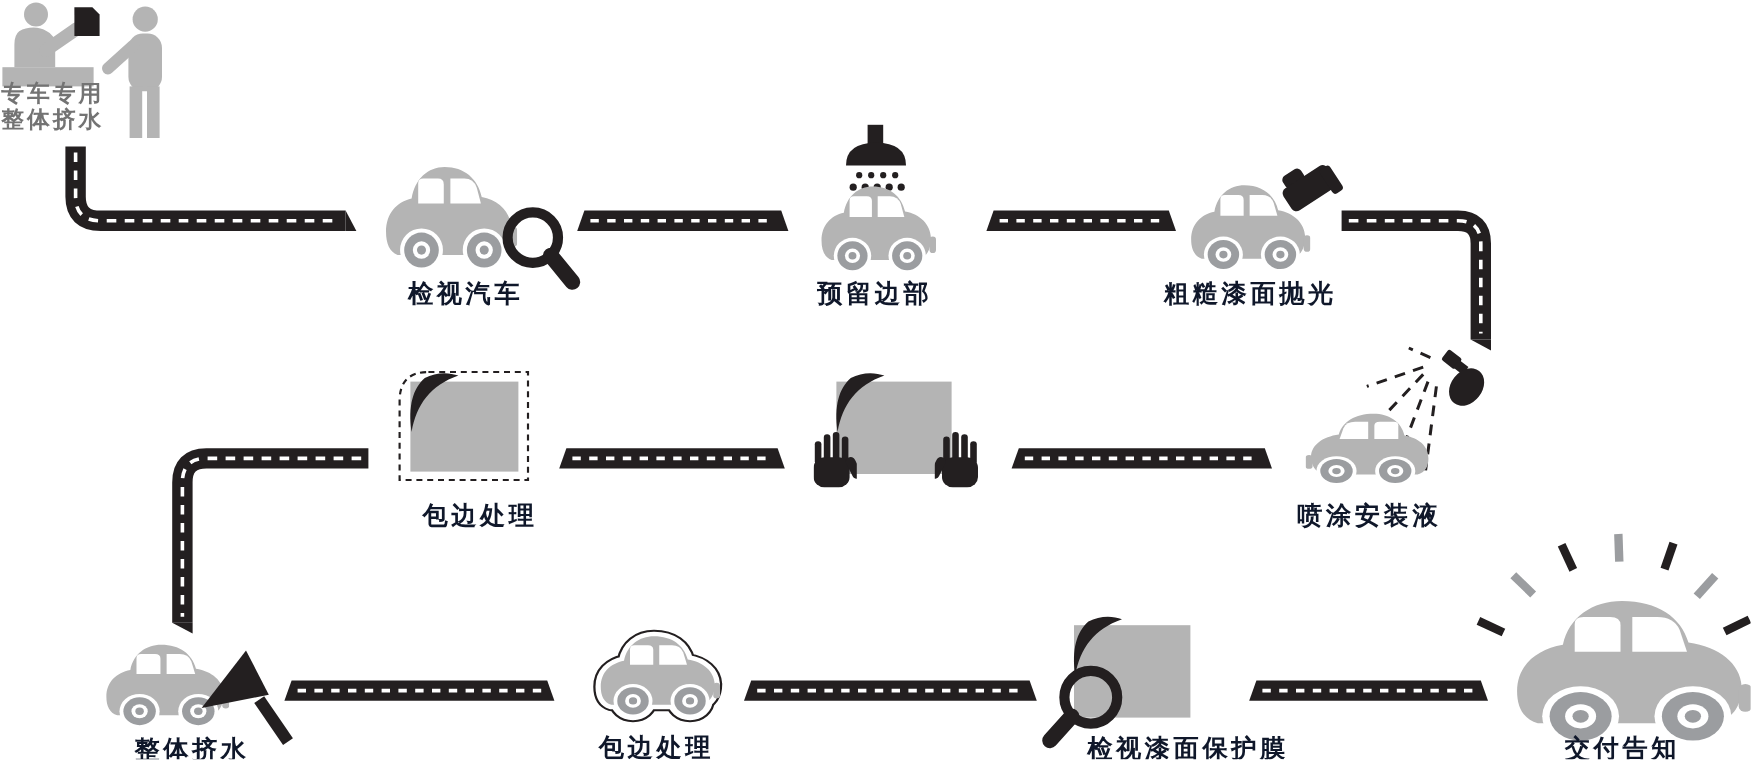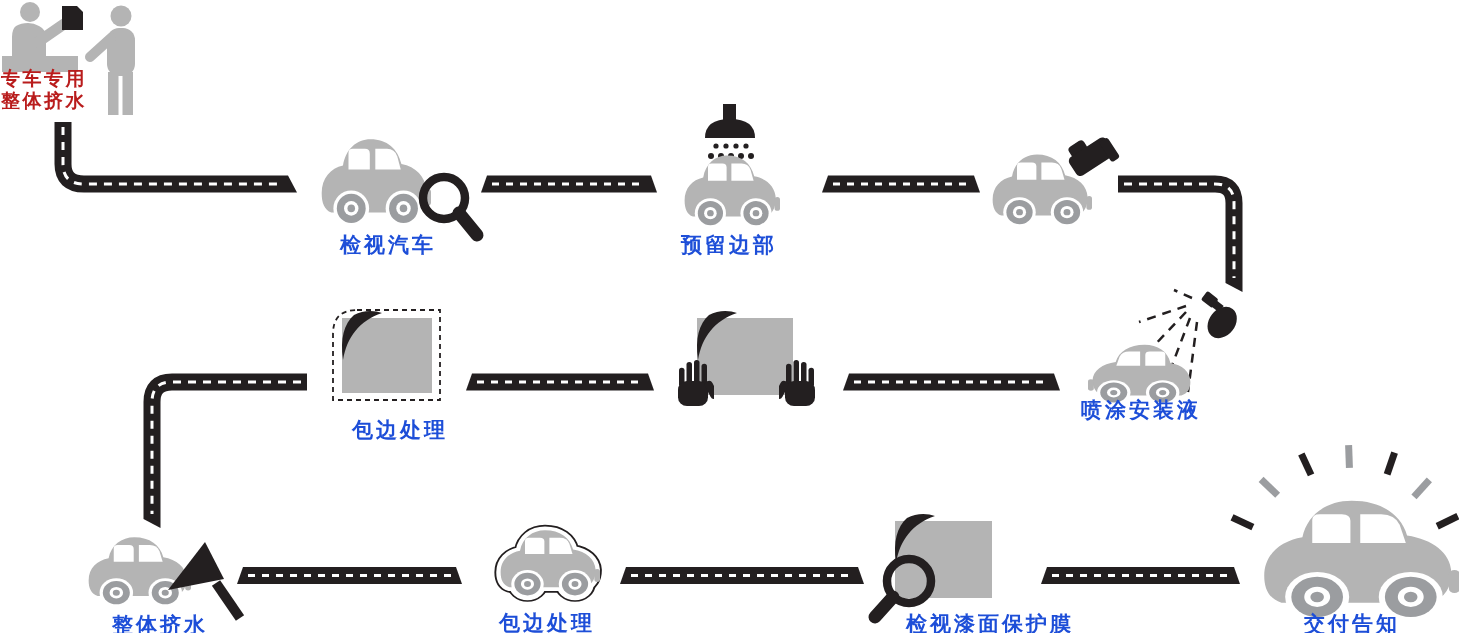--- a/index.html
+++ b/index.html
@@ -1,22 +1,22 @@
 <!DOCTYPE html>
 <html><head>
 <meta charset="utf-8">
 <style>
   html,body{margin:0;padding:0;background:#fff;}
   .canvas{position:relative;width:1459px;height:633px;background:#ffffff;overflow:hidden;
           font-family:"Liberation Sans", sans-serif;}
   .scene{position:absolute;left:0;top:0;}
   .step-label{position:absolute;transform:translateX(-50%);white-space:nowrap;
-              font-size:21px;font-weight:600;letter-spacing:3px;color:#1d4ed8;}
+              font-size:21px;font-weight:600;letter-spacing:3px;color:#0f172a;}
   .start-label{position:absolute;left:1px;top:68px;font-size:19px;font-weight:600;
-               letter-spacing:2.5px;color:#b91c1c;line-height:22px;}
+               letter-spacing:2.5px;color:#737373;line-height:22px;}
   .start-label span{display:block;}
 </style>
 </head>
 <body>
 
 <div class="canvas">
 
 <svg class="scene" width="1459" height="633" viewBox="0 0 1459 633">
   <defs>
     <symbol id="car" viewBox="0 0 160 130" preserveAspectRatio="none">
@@ -229,20 +229,21 @@
   </g>
 </svg>
 
 <div class="start-label">
   <span>专车专用</span>
   <span>整体挤水</span>
 </div>
 
 <div class="step-label" style="left:388px;top:231px">检视汽车</div>
 <div class="step-label" style="left:729px;top:231px">预留边部</div>
-<div class="step-label" style="left:1141px;top:396px">喷涂安装液</div>
+<div class="step-label" style="left:1042px;top:231px">粗糙漆面抛光</div>
+<div class="step-label" style="left:1141px;top:416px">喷涂安装液</div>
 <div class="step-label" style="left:400px;top:416px">包边处理</div>
 <div class="step-label" style="left:160px;top:611px">整体挤水</div>
 <div class="step-label" style="left:547px;top:609px">包边处理</div>
 <div class="step-label" style="left:990px;top:610px">检视漆面保护膜</div>
 <div class="step-label" style="left:1352px;top:610px">交付告知</div>
 
 </div>
 
 </body></html>

